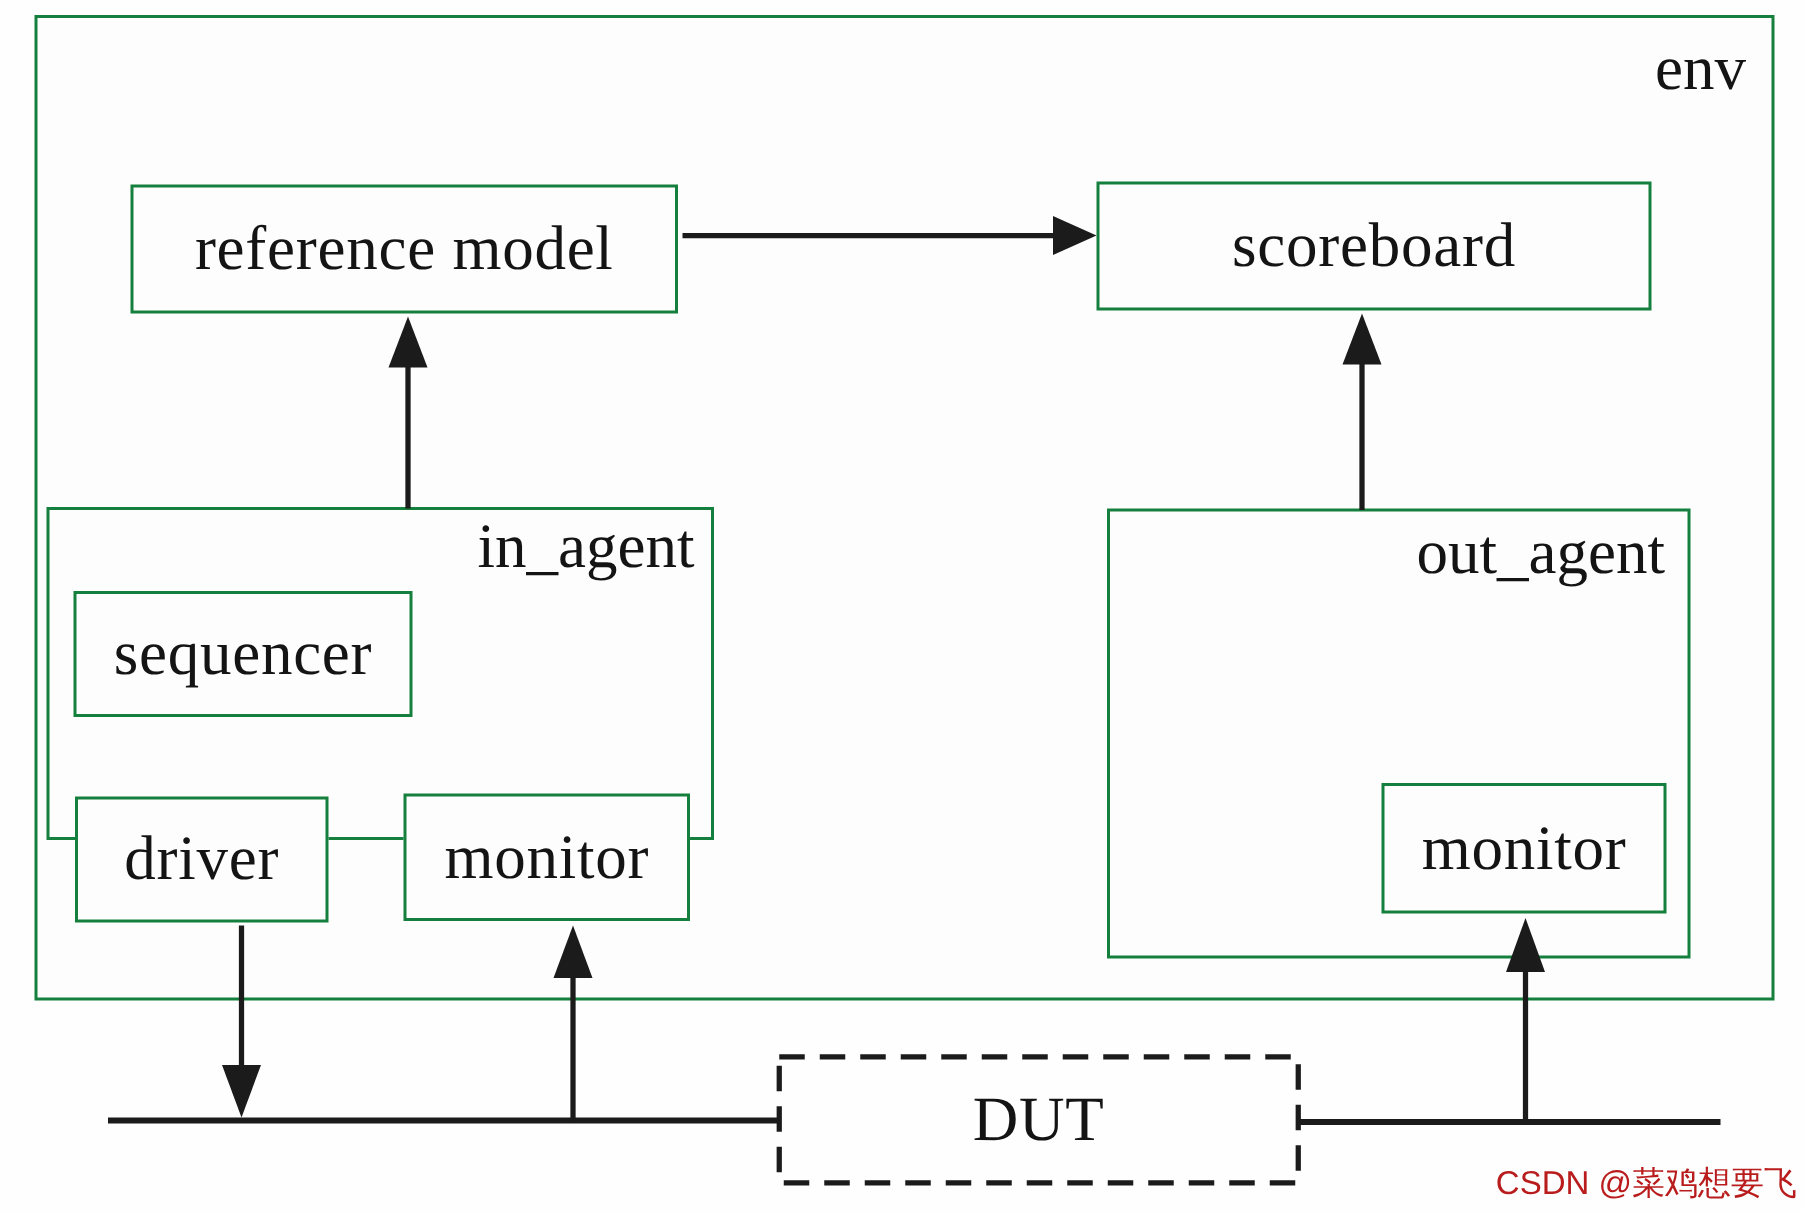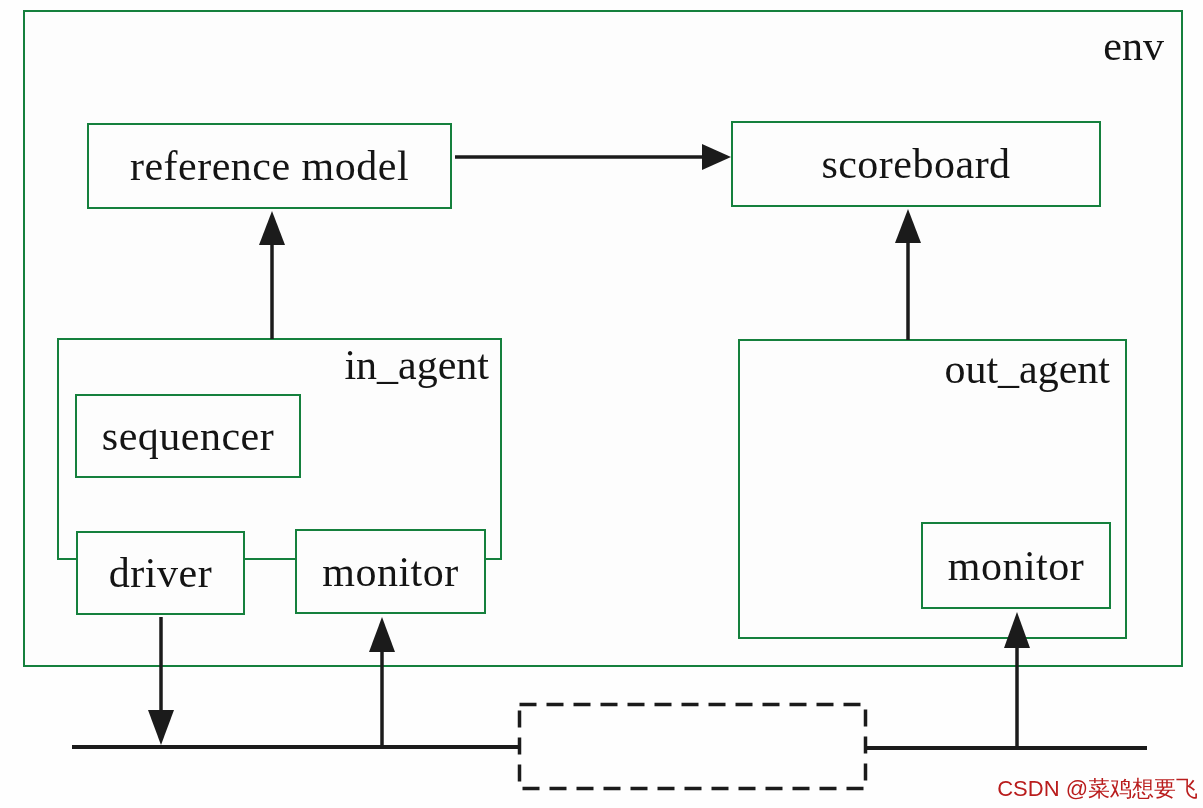--- a/index.html
+++ b/index.html
@@ -39,21 +39,21 @@
     line-height: 1;
     white-space: nowrap;
   }
   
   .env-box      { left: 23px;  top: 10px;  width: 1160px; height: 657px; }
   .env-label    { top: 13px; right: 17px; }
   
   .refmodel-box { left: 62px;  top: 111px; width: 365px; height: 86px; }
   .scoreboard-box { left: 706px; top: 109px; width: 370px; height: 86px; }
   
-  .in-agent-box  { left: 32px;  top: 326px; width: 445px; height: 222px; }
+  .in-agent-box  { left: 6px;  top: 326px; width: 445px; height: 222px; }
   .in-agent-label { top: 4px; right: 11px; }
   .out-agent-box { left: 713px; top: 327px; width: 389px; height: 300px; }
   .out-agent-label { top: 7px; right: 15px; }
   
   .sequencer-box  { left: 16px;  top: 54px;  width: 226px; height: 84px; }
   .driver-box     { left: 17px;  top: 191px; width: 169px; height: 84px; }
   .in-monitor-box { left: 236px; top: 189px; width: 191px; height: 85px; }
   
   .out-monitor-box { left: 181px; top: 181px; width: 190px; height: 87px; }
   
@@ -113,20 +113,23 @@
 
     <div class="box out-agent-box">
       <span class="corner-label out-agent-label">out_agent</span>
 
       <div class="box centered out-monitor-box">
         <span class="node-label">monitor</span>
       </div>
     </div>
   </div>
 
+  <div class="dut-area centered">
+    <span class="node-label">DUT</span>
+  </div>
 
   <svg class="connector-layer" viewBox="0 0 1203 808" xmlns="http://www.w3.org/2000/svg">
 
     <rect x="519.5" y="704.5" width="346" height="84" fill="none" stroke="#1b1b1b" stroke-width="3.5" stroke-dasharray="17 10"></rect>
 
     <line x1="72" y1="747" x2="519" y2="747" stroke="#1b1b1b" stroke-width="4"></line>
 
     <line x1="866" y1="748" x2="1147" y2="748" stroke="#1b1b1b" stroke-width="4"></line>
 
     <line x1="455" y1="157" x2="706" y2="157" stroke="#1b1b1b" stroke-width="3.5"></line>

